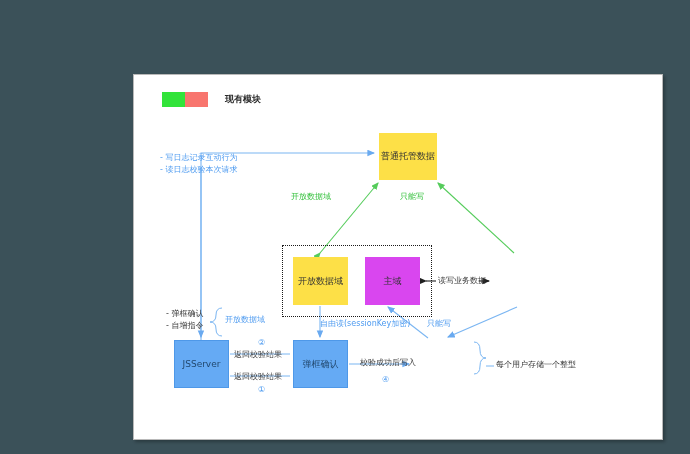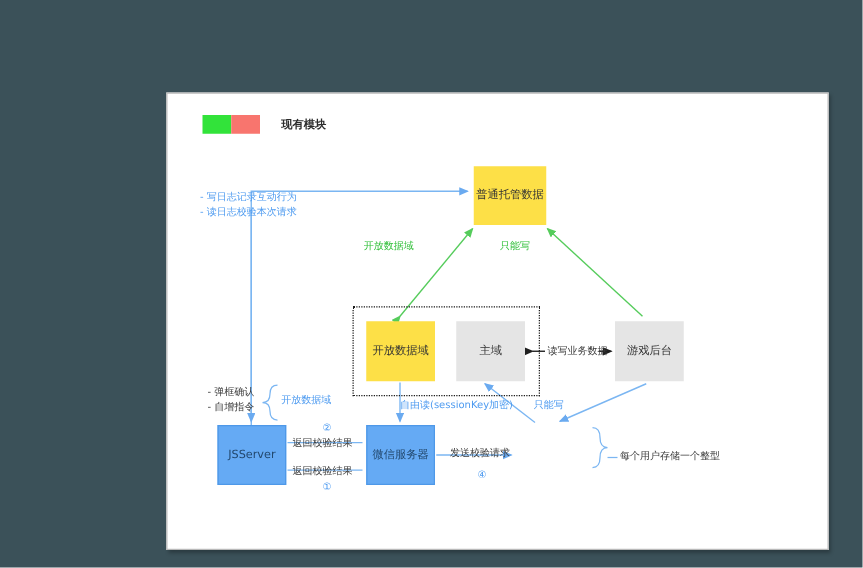--- a/index.html
+++ b/index.html
@@ -40,21 +40,21 @@
     position:absolute;
     box-sizing:border-box;
     display:flex;align-items:center;justify-content:center;
     text-align:center;
     font-size:9px;
     line-height:1.35;
     color:#333;
     white-space:pre-line;
   }
   .n-green{background:#fde047;text-align:center;}
-  .n-red{background:#e5e5e5;}
+  .n-red{background:#d946ef;}
   .n-blue{background:#65aaf4;border:1px solid #4e98e8;}
 
   #n-normal{left:245px;top:58px;width:58px;height:47px;}
   #n-open{left:159px;top:182px;width:55px;height:48px;}
   #n-main{left:231px;top:182px;width:55px;height:48px;}
   #n-game{left:358px;top:182px;width:55px;height:48px;}
   #n-jsserver{left:40px;top:265px;width:55px;height:48px;color:#22486e;}
   #n-wx{left:159px;top:265px;width:55px;height:48px;color:#22486e;}
   #n-inter{left:278px;top:265px;width:55px;height:48px;color:#22486e;}
 
@@ -166,23 +166,22 @@
           </span>
           <span class="lg-label">现有模块</span>
         </div>
       </div>
 
       <div class="dotbox"></div>
 
       <div id="n-normal" class="node n-green">普通托管数据</div>
       <div id="n-open" class="node n-green">开放数据域</div>
       <div id="n-main" class="node n-red">主域</div>
-      <div id="n-game" class="node n-red">游戏后台</div>
       <div id="n-jsserver" class="node n-blue">JSServer</div>
-      <div id="n-wx" class="node n-blue">微信服务器</div>
+      <div id="n-wx" class="node n-blue">弹框确认</div>
 
       <div id="t-log" class="lbl lbl-blue" style="white-space:pre-line;">- 写日志记录互动行为
 - 读日志校验本次请求</div>
 
       <div id="t-freerw" class="lbl lbl-green">开放数据域</div>
 
       <div id="t-writeonly" class="lbl lbl-green">只能写</div>
 
       <div id="t-rwbiz" class="lbl lbl-dark">读写业务数据</div>
 
@@ -196,21 +195,21 @@
       <div id="t-only2" class="lbl lbl-blue">只能写</div>
 
       <div id="t-send" class="lbl lbl-dark">返回校验结果</div>
 
       <div id="t-ret" class="lbl lbl-dark">返回校验结果</div>
 
       <div id="t-c2" class="lbl lbl-blue">②</div>
 
       <div id="t-c1" class="lbl lbl-blue">①</div>
 
-      <div id="t-ok" class="lbl lbl-dark">发送校验请求</div>
+      <div id="t-ok" class="lbl lbl-dark">校验成功后写入</div>
 
       <div id="t-c4" class="lbl lbl-blue">④</div>
 
       <div id="t-peruser" class="lbl lbl-dark">每个用户存储一个整型</div>
 
     </div>
   </div>
 </div>
 
 </body></html>

